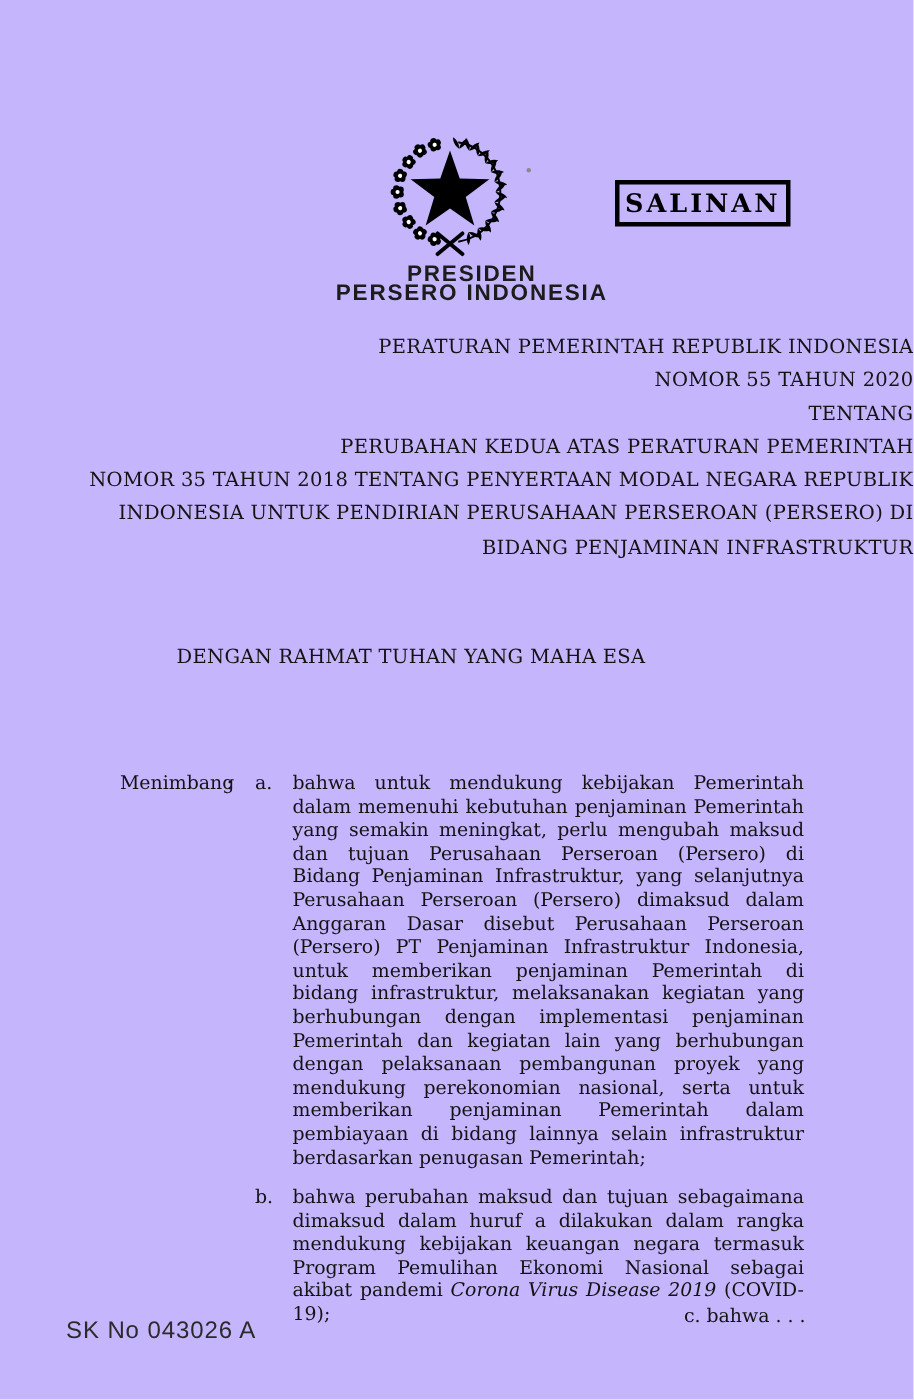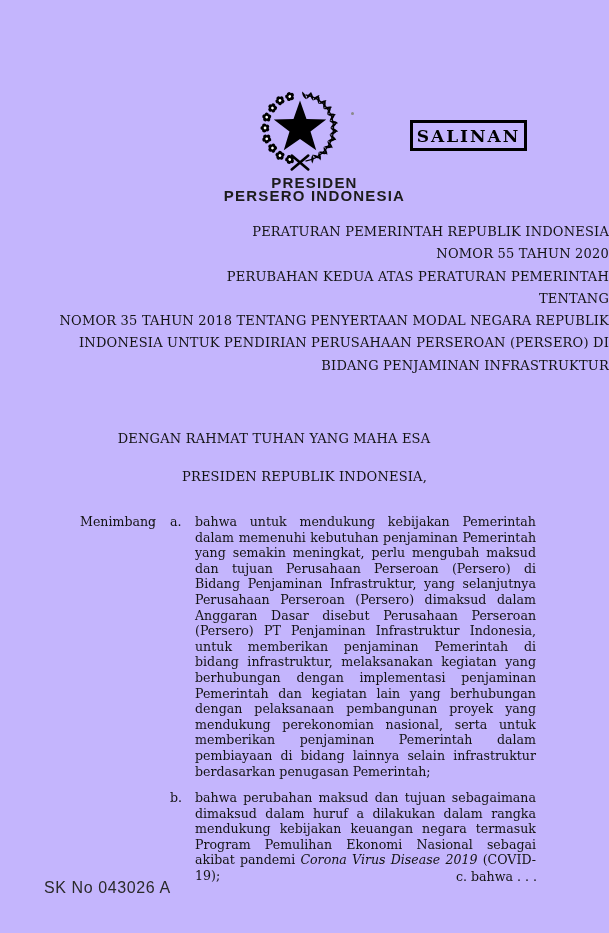--- a/index.html
+++ b/index.html
@@ -190,29 +190,28 @@
   </div>
 
   <div class="letterhead">
     <div>PRESIDEN</div>
     <div>PERSERO INDONESIA</div>
   </div>
 
   <div class="title-block">
     <div>PERATURAN PEMERINTAH REPUBLIK INDONESIA</div>
     <div>NOMOR 55 TAHUN 2020</div>
+    <div>TENTANG</div>
     <div>PERUBAHAN KEDUA ATAS PERATURAN PEMERINTAH</div>
-    <div>TENTANG</div>
     <div>NOMOR 35 TAHUN 2018 TENTANG PENYERTAAN MODAL NEGARA REPUBLIK</div>
     <div>INDONESIA UNTUK PENDIRIAN PERUSAHAAN PERSEROAN (PERSERO) DI</div>
     <div>BIDANG PENJAMINAN INFRASTRUKTUR</div>
   </div>
 
   <div class="invocation">DENGAN RAHMAT TUHAN YANG MAHA ESA</div>
-  <div class="actor-line">PRESIDEN REPUBLIK INDONESIA,</div>
 
   <div class="menimbang clause">
     <div class="clause-label">Menimbang</div>
     <div class="clause-colon">:</div>
     <div class="clause-items">
       <div class="consideration-item">
         <div class="item-marker">a.</div>
         <div class="item-text">bahwa untuk mendukung kebijakan Pemerintah dalam memenuhi kebutuhan penjaminan Pemerintah yang semakin meningkat, perlu mengubah maksud dan tujuan Perusahaan Perseroan (Persero) di Bidang Penjaminan Infrastruktur, yang selanjutnya Perusahaan Perseroan (Persero) dimaksud dalam Anggaran Dasar disebut Perusahaan Perseroan (Persero) PT Penjaminan Infrastruktur Indonesia, untuk memberikan penjaminan Pemerintah di bidang infrastruktur, melaksanakan kegiatan yang berhubungan dengan implementasi penjaminan Pemerintah dan kegiatan lain yang berhubungan dengan pelaksanaan pembangunan proyek yang mendukung perekonomian nasional, serta untuk memberikan penjaminan Pemerintah dalam pembiayaan di bidang lainnya selain infrastruktur berdasarkan penugasan Pemerintah;</div>
       </div>
       <div class="consideration-item">

